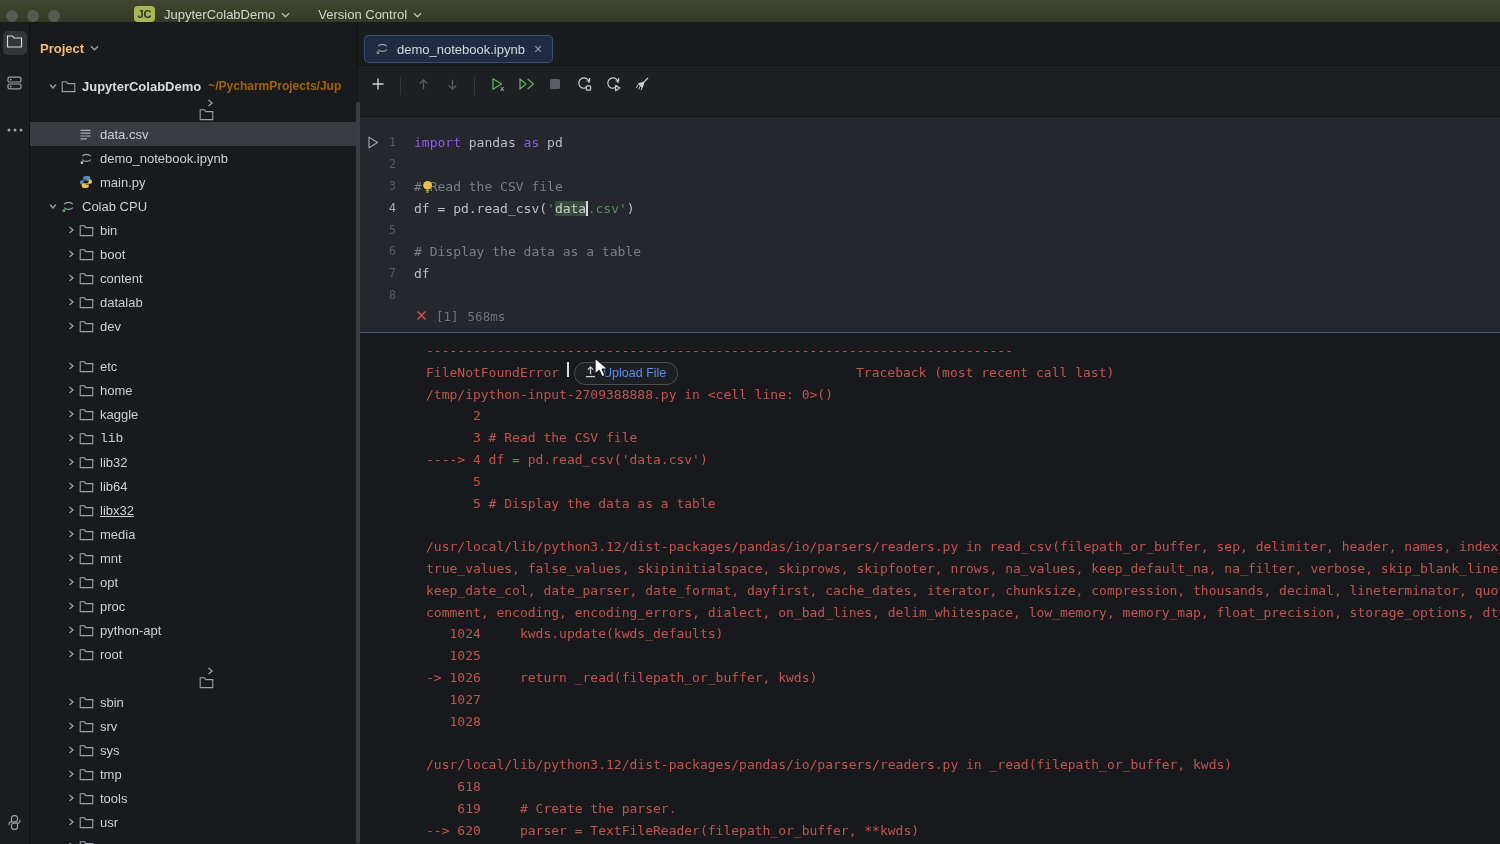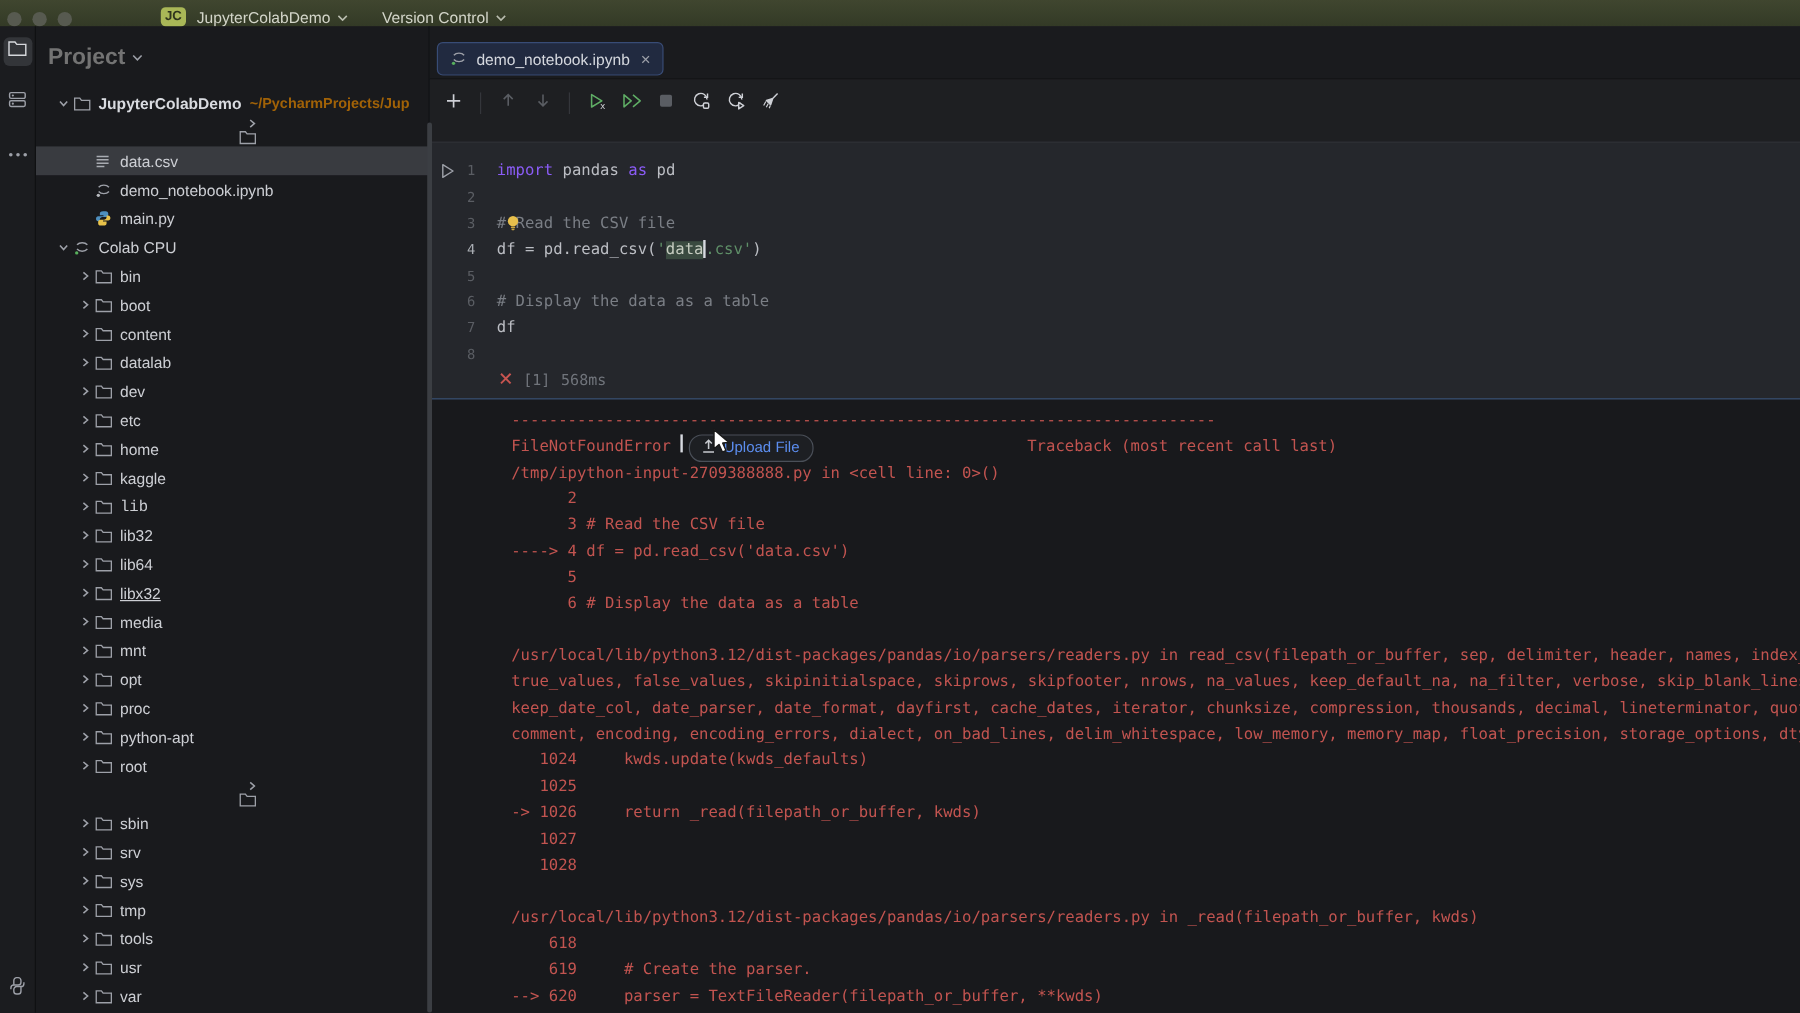--- a/index.html
+++ b/index.html
@@ -24,21 +24,21 @@
   .tool-strip { width:30px; background:#1B1C1F; border-right:1px solid #0F1012;
                 display:flex; flex-direction:column; align-items:center; padding-top:9px;
                 position:relative; flex:none; }
   .strip-btn { width:24px; height:24px; border-radius:5px; display:flex; align-items:center;
                justify-content:center; margin-bottom:18px; }
   .strip-btn.active { background:#333539; }
   .strip-bottom { position:absolute; bottom:8px; margin-bottom:0; }
 
   .project-panel { width:327px; background:#191A1D; position:relative; flex:none; }
   .panel-header { height:52px; display:flex; align-items:center; gap:6px; padding-left:10px;
-                  font-size:19px; font-weight:600; color:#737373; }
+                  font-size:13px; font-weight:600; color:#fdba74; }
   .tree { font-size:13px; color:#CDCFD4; }
   .tree-row { height:24px; display:flex; align-items:center; white-space:nowrap; overflow:hidden; }
   .tree-row.selected { background:#393B40; }
   .tree-row .chev { width:17px; display:inline-flex; justify-content:center; align-items:center; flex:none; }
   .t-icon { width:21px; display:inline-flex; align-items:center; flex:none; }
   .t-label.bold { font-weight:700; color:#D9DBE0; }
   .suffix { color:#a16207; margin-left:7px; font-size:12px;font-weight:bold; }
   .panel-scrollbar { position:absolute; right:-3px; top:80px; bottom:0; width:4px;
                      background:#3B3E43; border-radius:2px; z-index:5; }
 
@@ -277,21 +277,21 @@
               <path d="M3.5 2 L7 5 L3.5 8"></path>
             </svg>
           </span>
           <span class="t-icon">
             <svg width="15" height="13" viewBox="0 0 15 13" fill="none" stroke="#9DA0A8" stroke-width="1.1">
               <path d="M1.2 11.6 V1.8 h4.3 l1.4 1.8 h6.9 v8 z"></path>
             </svg>
           </span>
           <span class="t-label">dev</span>
         </div>
-        <div class="tree-row" style="padding-left: 32px;">
+        <div class="tree-row" style="padding-left: 32px; margin-top: 16px;">
           <span class="chev">
             <svg width="10" height="10" viewBox="0 0 10 10" fill="none" stroke="#9DA0A8" stroke-width="1.3">
               <path d="M3.5 2 L7 5 L3.5 8"></path>
             </svg>
           </span>
           <span class="t-icon">
             <svg width="15" height="13" viewBox="0 0 15 13" fill="none" stroke="#9DA0A8" stroke-width="1.1">
               <path d="M1.2 11.6 V1.8 h4.3 l1.4 1.8 h6.9 v8 z"></path>
             </svg>
           </span>
@@ -695,21 +695,21 @@
           <span>Upload File</span>
         </button>
         <span class="tb-label">Traceback (most recent call last)</span>
       </div>
       <div id="out-lines">
           <div class="out-line">/tmp/ipython-input-2709388888.py in &lt;cell line: 0&gt;()</div>
           <div class="out-line">      2</div>
           <div class="out-line">      3 # Read the CSV file</div>
           <div class="out-line">----&gt; 4 df = pd.read_csv('data.csv')</div>
           <div class="out-line">      5</div>
-          <div class="out-line">      6 # Display the data as a table</div>
+          <div class="out-line">      5 # Display the data as a table</div>
           <div class="out-line"></div>
           <div class="out-line">/usr/local/lib/python3.12/dist-packages/pandas/io/parsers/readers.py in read_csv(filepath_or_buffer, sep, delimiter, header, names, index_c</div>
           <div class="out-line">true_values, false_values, skipinitialspace, skiprows, skipfooter, nrows, na_values, keep_default_na, na_filter, verbose, skip_blank_lines,</div>
           <div class="out-line">keep_date_col, date_parser, date_format, dayfirst, cache_dates, iterator, chunksize, compression, thousands, decimal, lineterminator, quote</div>
           <div class="out-line">comment, encoding, encoding_errors, dialect, on_bad_lines, delim_whitespace, low_memory, memory_map, float_precision, storage_options, dtyp</div>
           <div class="out-line">   1024     kwds.update(kwds_defaults)</div>
           <div class="out-line">   1025</div>
           <div class="out-line">-&gt; 1026     return _read(filepath_or_buffer, kwds)</div>
           <div class="out-line">   1027</div>
           <div class="out-line">   1028</div>

